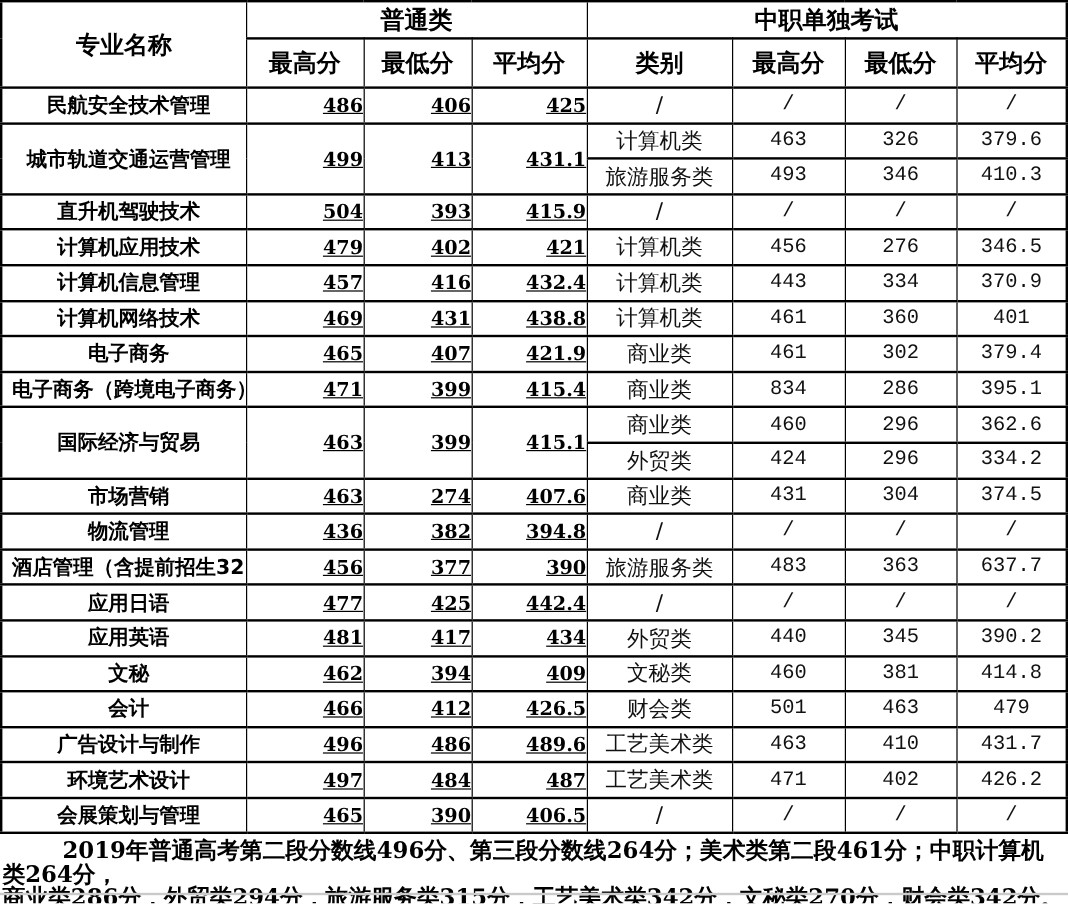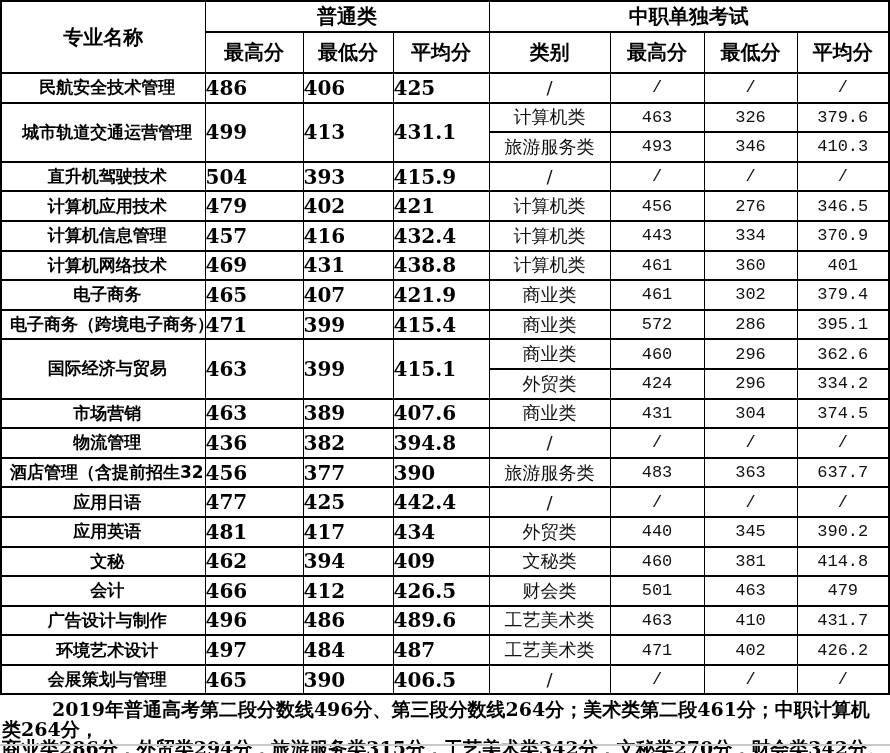--- a/index.html
+++ b/index.html
@@ -38,22 +38,23 @@
   td.major, th.major {
     font-size: 17px;
     font-weight: bold;
     text-align: center;
     padding-left: 8px;
     font-family: "DejaVu Sans", sans-serif;
   }
   td.gknum {
     font-family: "DejaVu Serif", serif;
     font-weight: bold;
-    font-size: 20px;
-    text-align: left;
+    font-size: 16px;
+    text-align: right;
+    text-decoration: underline;
   }
   td.voccat {
     font-size: 18px;
     font-weight: normal;
     text-align: center;
     color: #111111;
   }
   td.vocnum {
     font-family: "Liberation Mono", monospace;
     font-size: 17px;
@@ -187,21 +188,21 @@
           <td class="vocnum">461</td>
           <td class="vocnum">302</td>
           <td class="vocnum">379.4</td>
         </tr>
         <tr>
           <td class="major">电子商务（跨境电子商务）</td>
           <td class="gknum">471</td>
           <td class="gknum">399</td>
           <td class="gknum">415.4</td>
           <td class="voccat">商业类</td>
-          <td class="vocnum">572</td>
+          <td class="vocnum">834</td>
           <td class="vocnum">286</td>
           <td class="vocnum">395.1</td>
         </tr>
         <tr>
           <td class="major" rowspan="2">国际经济与贸易</td>
           <td class="gknum" rowspan="2">463</td>
           <td class="gknum" rowspan="2">399</td>
           <td class="gknum" rowspan="2">415.1</td>
           <td class="voccat">商业类</td>
           <td class="vocnum">460</td>
@@ -210,21 +211,21 @@
         </tr>
         <tr>
           <td class="voccat">外贸类</td>
           <td class="vocnum">424</td>
           <td class="vocnum">296</td>
           <td class="vocnum">334.2</td>
         </tr>
         <tr>
           <td class="major">市场营销</td>
           <td class="gknum">463</td>
-          <td class="gknum">389</td>
+          <td class="gknum">274</td>
           <td class="gknum">407.6</td>
           <td class="voccat">商业类</td>
           <td class="vocnum">431</td>
           <td class="vocnum">304</td>
           <td class="vocnum">374.5</td>
         </tr>
         <tr>
           <td class="major">物流管理</td>
           <td class="gknum">436</td>
           <td class="gknum">382</td>

